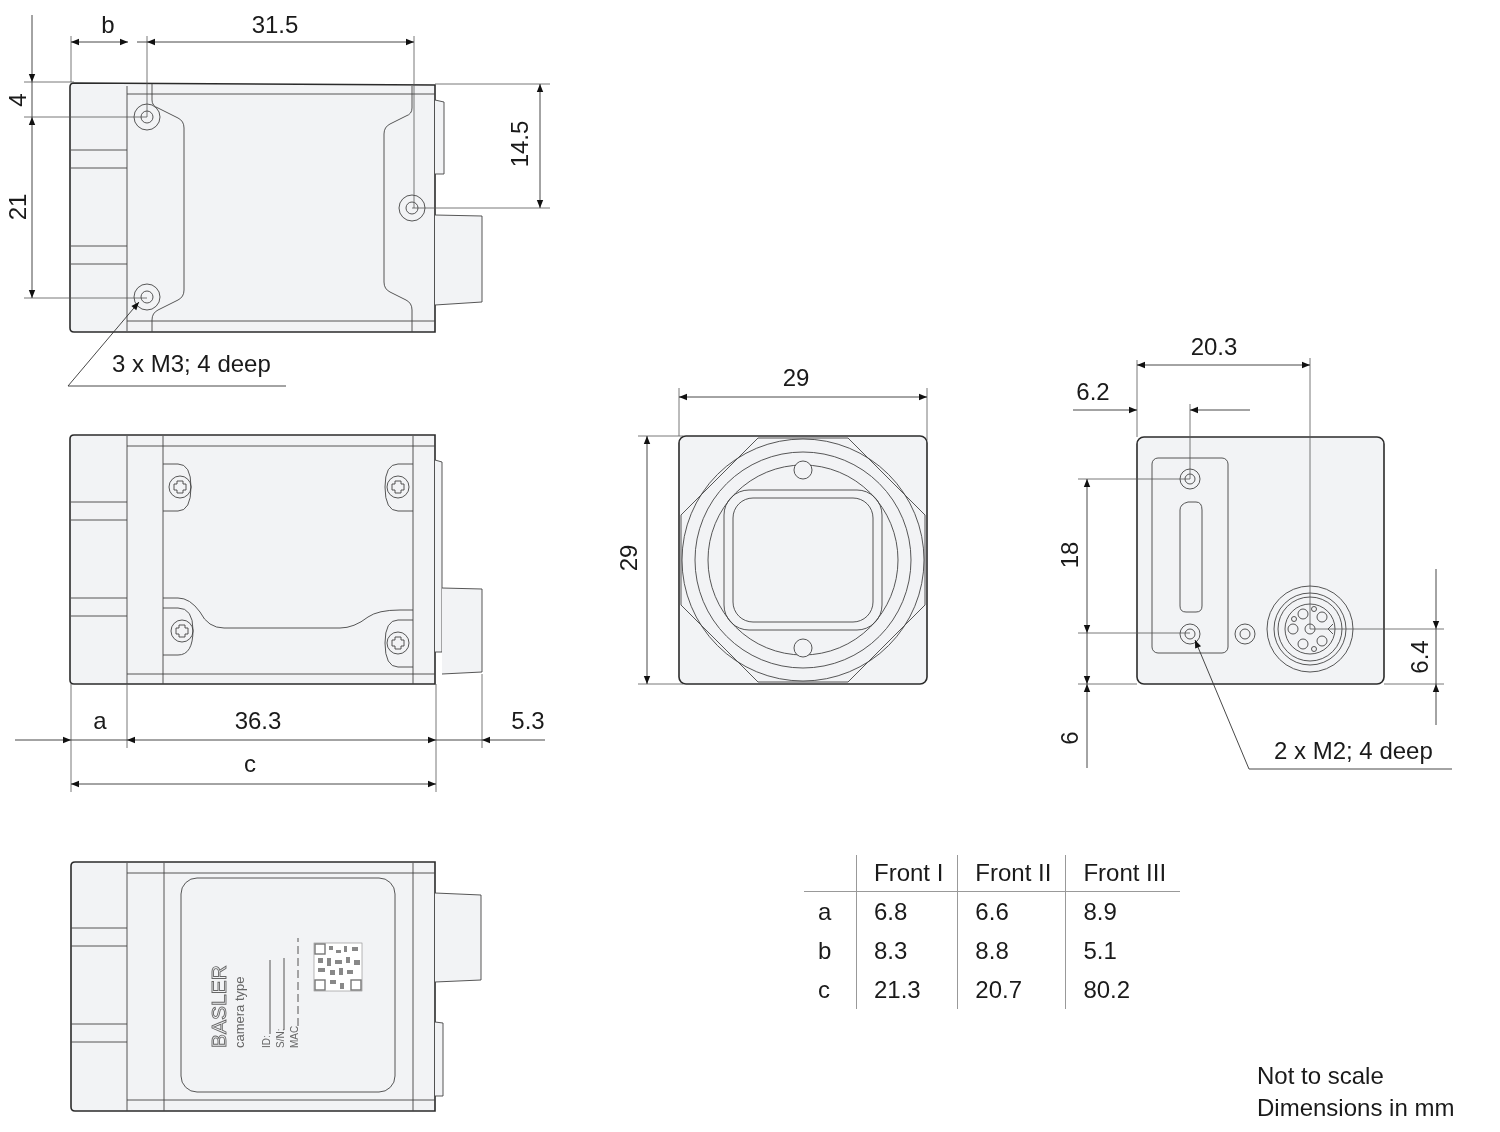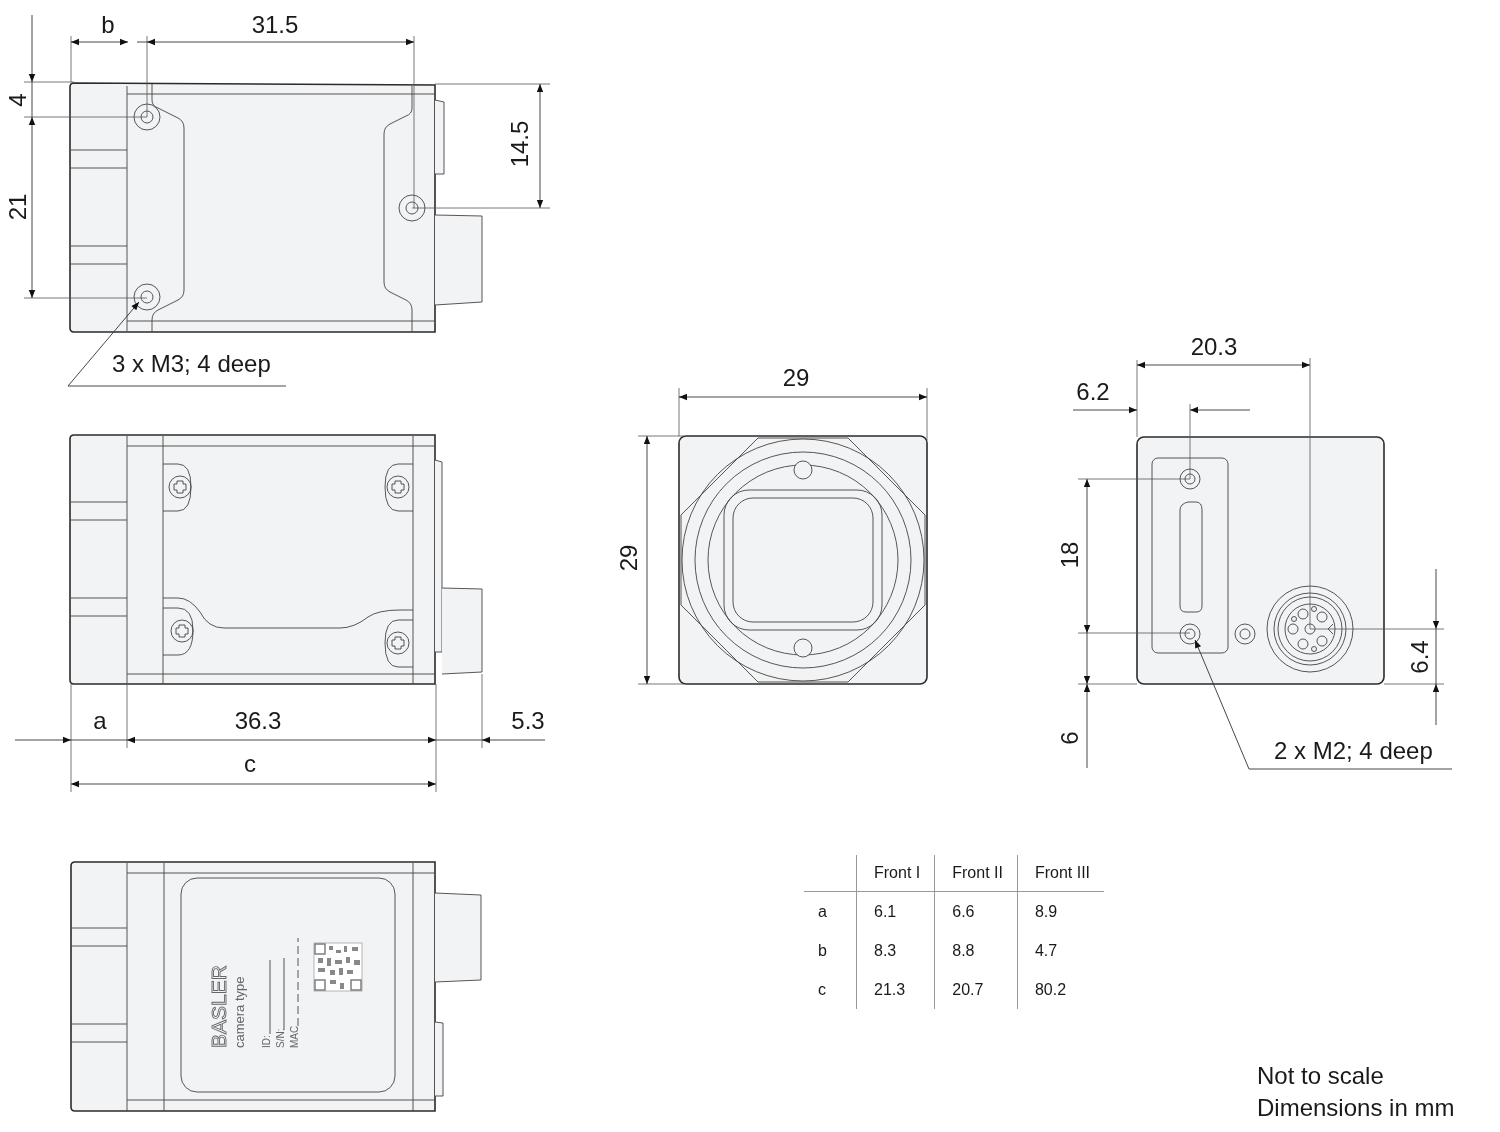--- a/index.html
+++ b/index.html
@@ -10,21 +10,21 @@
   .thin { fill: none; stroke: #444; stroke-width: 0.9; }
   .thinf { fill: #f2f3f5; stroke: #444; stroke-width: 0.9; }
   .dim { fill: none; stroke: #333; stroke-width: 0.9; }
   .ext { fill: none; stroke: #555; stroke-width: 0.8; }
   .arr { fill: #111; stroke: none; }
   .lbl { font-family: "Liberation Sans", sans-serif; font-size: 24px; fill: #1a1a1a; }
   .lbl-s { font-family: "Liberation Sans", sans-serif; font-size: 13px; fill: #666; }
   .lbl-xs { font-family: "Liberation Sans", sans-serif; font-size: 10px; fill: #666; }
   .lbl-logo { font-family: "Liberation Sans", sans-serif; font-size: 21px; fill: none; stroke: #666; stroke-width: 0.9; }
   .table-wrap { position: absolute; left: 804px; top: 855px; }
-  table.dims { border-collapse: collapse; font-size: 16px; }
+  table.dims { border-collapse: collapse; font-size: 24px; }
   table.dims th, table.dims td { font-weight: normal; text-align: left; padding: 0 14px 0 17px; height: 39px; }
   table.dims th { height: 36px; }
   table.dims .rowhead { padding: 0 16px 0 14px; width: 22px; }
   table.dims th + th, table.dims td + td { border-left: 1px solid #999; }
   table.dims thead tr { border-bottom: 1px solid #999; }
   .notes { position: absolute; left: 1257px; top: 1060px; font-size: 24px; line-height: 32px; }
 </style>
 </head>
 <body>
 
@@ -289,29 +289,29 @@
       <tr>
         <th class="rowhead"></th>
         <th>Front I</th>
         <th>Front II</th>
         <th>Front III</th>
       </tr>
     </thead>
     <tbody>
       <tr>
         <td class="rowhead">a</td>
-        <td>6.1</td>
+        <td>6.8</td>
         <td>6.6</td>
         <td>8.9</td>
       </tr>
       <tr>
         <td class="rowhead">b</td>
         <td>8.3</td>
         <td>8.8</td>
-        <td>4.7</td>
+        <td>5.1</td>
       </tr>
       <tr>
         <td class="rowhead">c</td>
         <td>21.3</td>
         <td>20.7</td>
         <td>80.2</td>
       </tr>
     </tbody>
   </table>
 </div>

